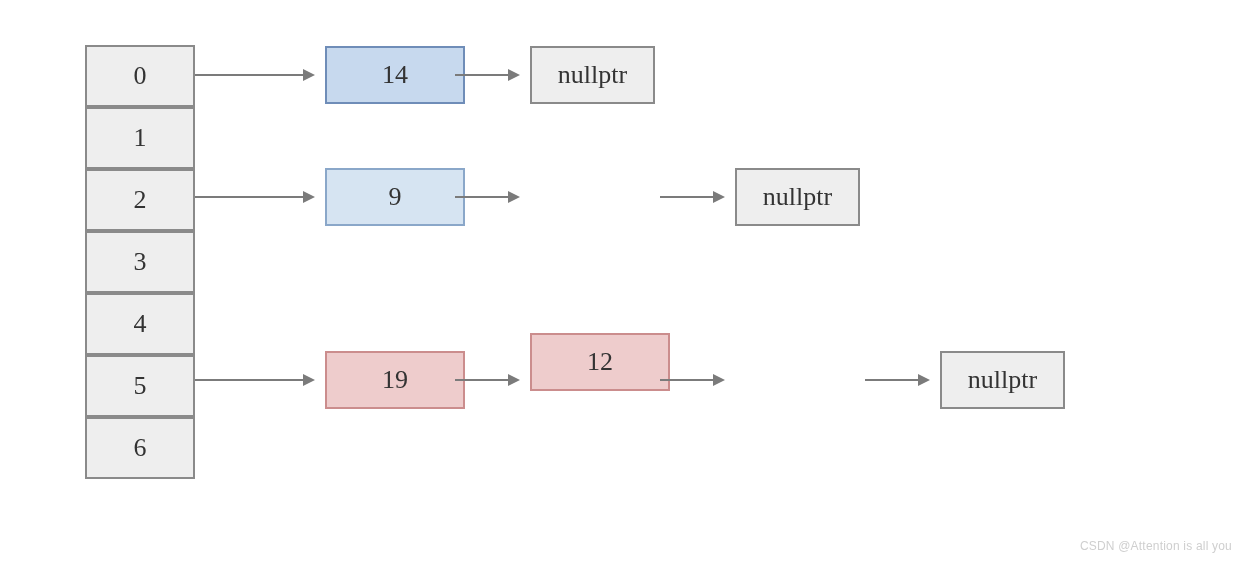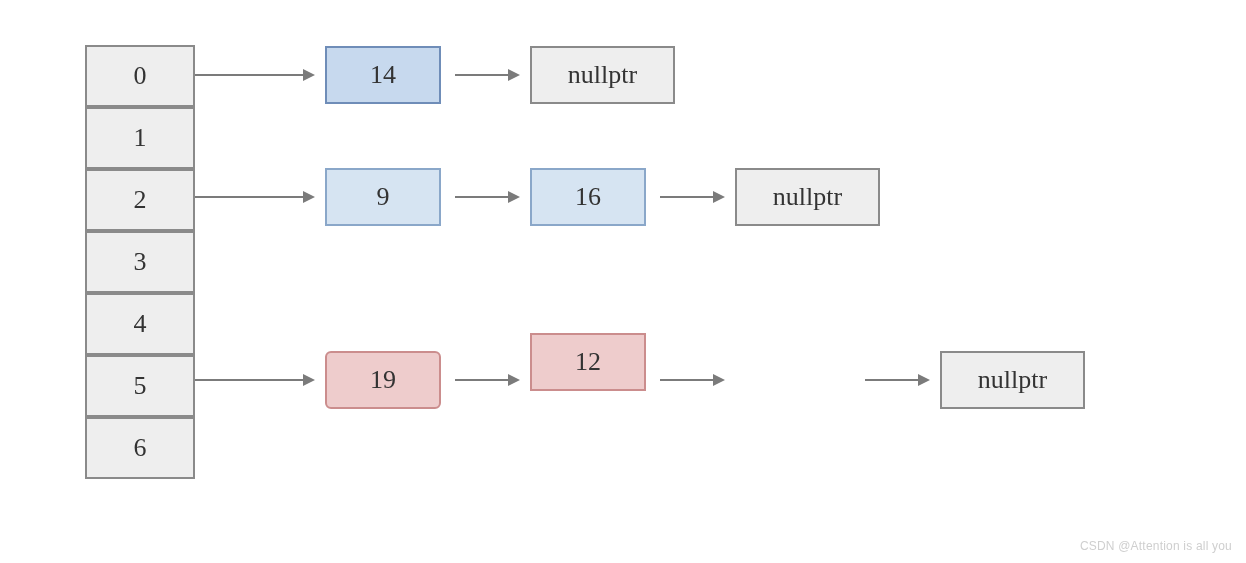--- a/index.html
+++ b/index.html
@@ -30,29 +30,29 @@
   
   .bucket {
     left: 85px;
     width: 110px;
     height: 62px;
     background: #eeeeee;
     border: 2px solid #8a8a8a;
   }
   
   .node {
-    width: 116px;
+    width: 140px;
     height: 58px;
     border: 2px solid;
   }
   .node.blue1 { background: #c7d9ee; border-color: #6f8db8; }   
   .node.blue2 { background: #d6e4f2; border-color: #8aa7c9; }   
   .node.pink  { background: #eecccc; border-color: #cb8d8d; }   
   .node.gray  { background: #eeeeee; border-color: #8a8a8a; }   
-  .nullptr { width: 145px; text-align: center; }
+  .nullptr { width: 125px; text-align: center; }
   
   .arrow {
     position: absolute;
     height: 2px;
     background: #7b7b7b;
   }
   .arrow::after {
     content: "";
     position: absolute;
     right: -2px;
@@ -106,30 +106,27 @@
 <div class="arrow" style="left:455px; top:74px; width:63px;"></div>
 <div class="box node gray nullptr" style="left:530px; top:46px;">
       <span>nullptr</span>
     </div>
 
 <div class="arrow" style="left:195px; top:196px; width:118px;"></div>
 <div class="box node blue2" style="left:325px; top:168px;">
       <span>9</span>
     </div>
 <div class="arrow" style="left:455px; top:196px; width:63px;"></div>
-<div class="box node blue2" style="left:530px; top:168px;">
-      <span>16</span>
-    </div>
 <div class="arrow" style="left:660px; top:196px; width:63px;"></div>
 <div class="box node gray nullptr" style="left:735px; top:168px;">
       <span>nullptr</span>
     </div>
 
 <div class="arrow" style="left:195px; top:379px; width:118px;"></div>
-<div class="box node pink" style="left:325px; top:351px;border-radius:6px;">
+<div class="box node pink" style="left:325px; top:351px;">
       <span>19</span>
     </div>
 <div class="arrow" style="left:455px; top:379px; width:63px;"></div>
 <div class="box node pink" style="left:530px; top:333px;">
       <span>12</span>
     </div>
 <div class="arrow" style="left:660px; top:379px; width:63px;"></div>
 <div class="arrow" style="left:865px; top:379px; width:63px;"></div>
 <div class="box node gray nullptr" style="left:940px; top:351px;">
       <span>nullptr</span>

